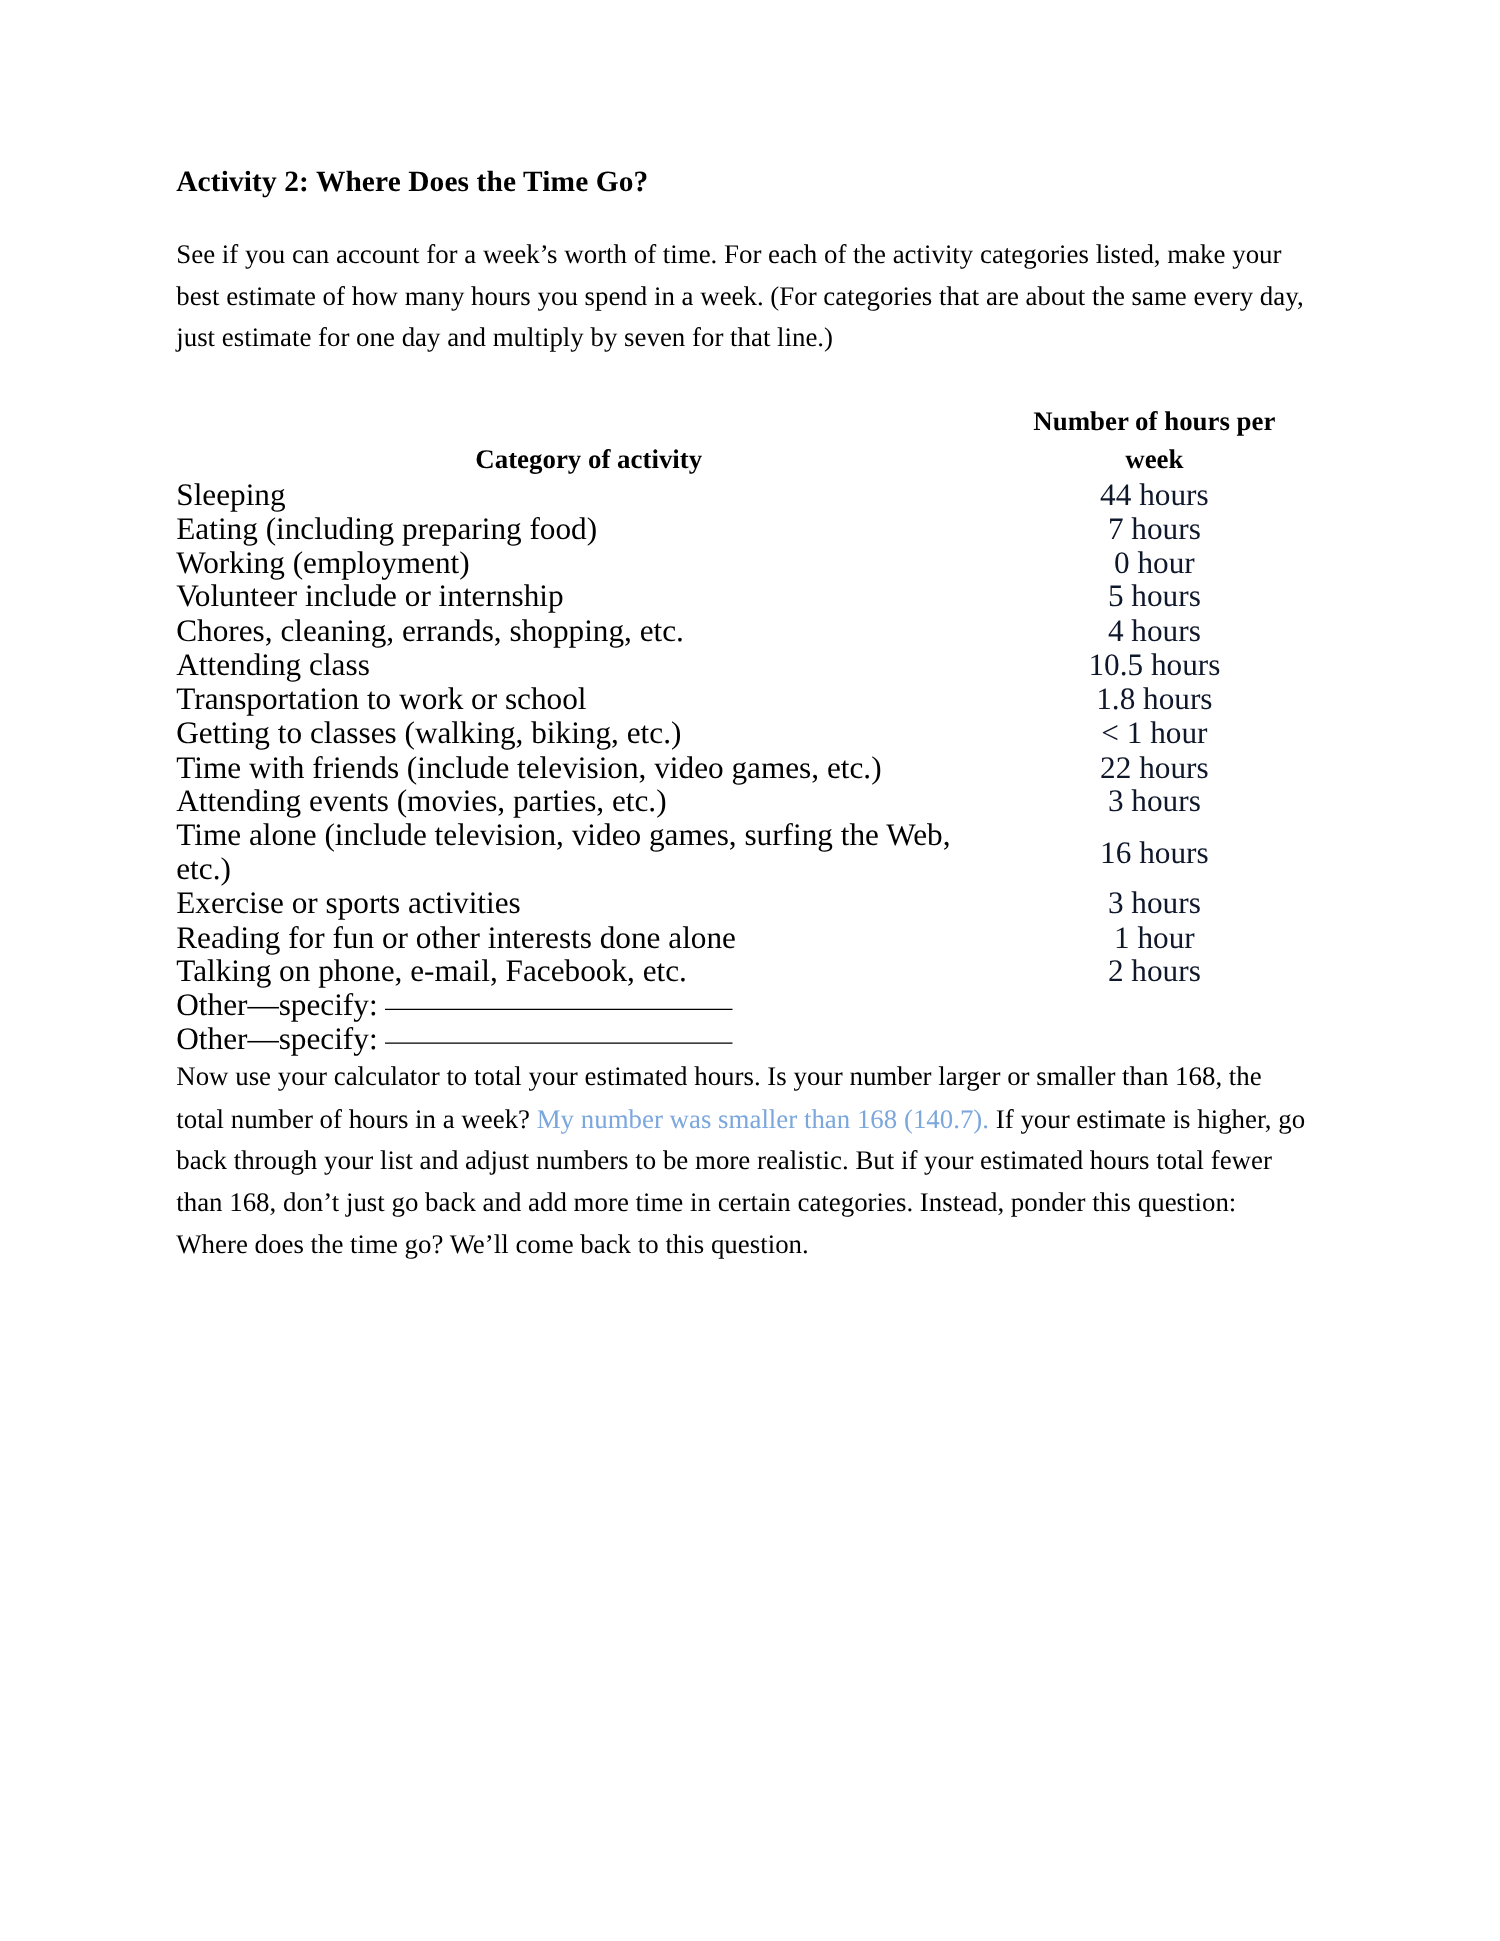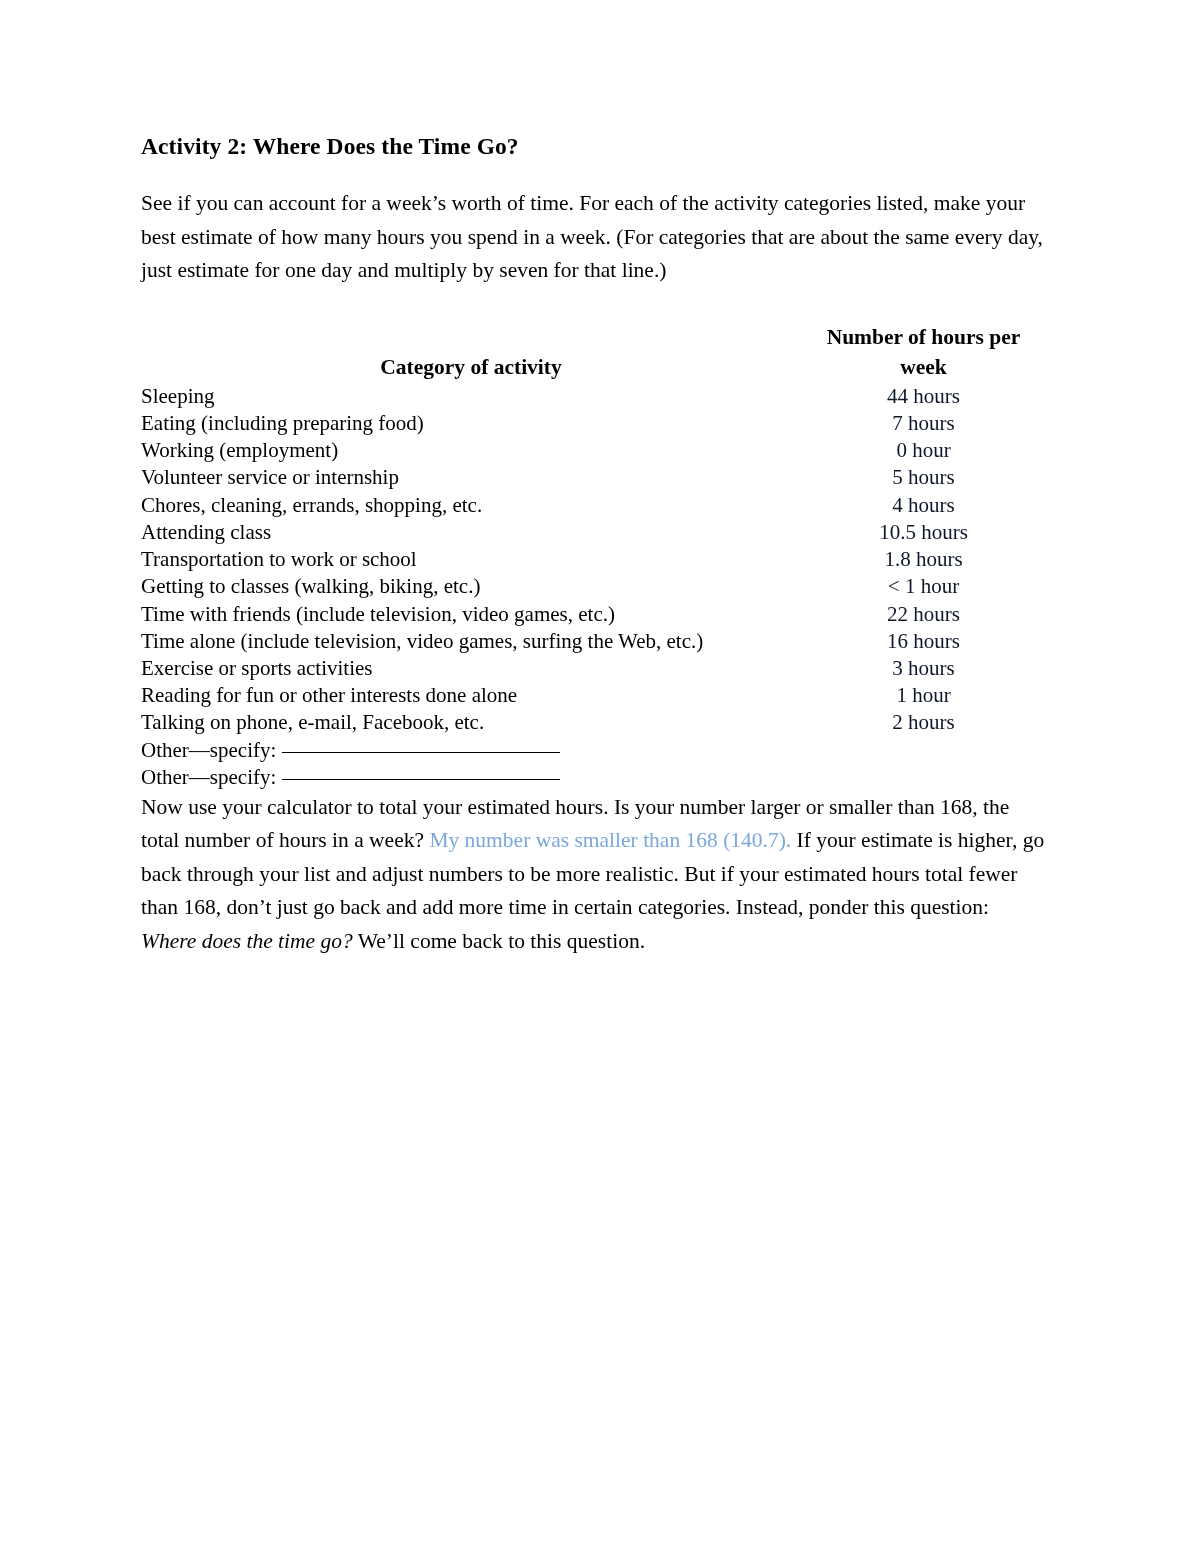--- a/index.html
+++ b/index.html
@@ -45,21 +45,20 @@
   }
 
   .para.closing {
     margin-top: 0;
   }
 
   .blue {
     color: #7ba7dd;
   }
   .ital {
-    font-style: italic;
   }
 
   
   .activity-table {
     width: 905px;
     border-collapse: collapse;
     margin-top: 34px;
     table-layout: fixed;
   }
   .activity-table col.c-label { width: 660px; }
@@ -74,21 +73,21 @@
     vertical-align: bottom;
   }
   .activity-table th.h-label {
     padding-bottom: 1px;
   }
   .activity-table th.h-hours {
     padding-bottom: 1px;
   }
 
   .activity-table td {
-    font-size: 21px;
+    font-size: 25px;
     line-height: 27.2px;
     padding: 0;
     vertical-align: middle;
   }
   .activity-table td.label {
     text-align: left;
     padding-right: 10px;
   }
   .activity-table td.hours {
     text-align: center;
@@ -140,21 +139,21 @@
           </tr>
           <tr>
             <td class="label">Eating (including preparing food)</td>
             <td class="hours">7 hours</td>
           </tr>
           <tr>
             <td class="label">Working (employment)</td>
             <td class="hours">0 hour</td>
           </tr>
           <tr>
-            <td class="label">Volunteer service or internship</td>
+            <td class="label">Volunteer include or internship</td>
             <td class="hours">5 hours</td>
           </tr>
           <tr>
             <td class="label">Chores, cleaning, errands, shopping, etc.</td>
             <td class="hours">4 hours</td>
           </tr>
           <tr>
             <td class="label">Attending class</td>
             <td class="hours">10.5 hours</td>
           </tr>
@@ -162,20 +161,24 @@
             <td class="label">Transportation to work or school</td>
             <td class="hours">1.8 hours</td>
           </tr>
           <tr>
             <td class="label">Getting to classes (walking, biking, etc.)</td>
             <td class="hours">&lt; 1 hour</td>
           </tr>
           <tr>
             <td class="label">Time with friends (include television, video games, etc.)</td>
             <td class="hours">22 hours</td>
+          </tr>
+          <tr>
+            <td class="label">Attending events (movies, parties, etc.)</td>
+            <td class="hours">3 hours</td>
           </tr>
           <tr>
             <td class="label">Time alone (include television, video games, surfing the Web, etc.)</td>
             <td class="hours">16 hours</td>
           </tr>
           <tr>
             <td class="label">Exercise or sports activities</td>
             <td class="hours">3 hours</td>
           </tr>
           <tr>

